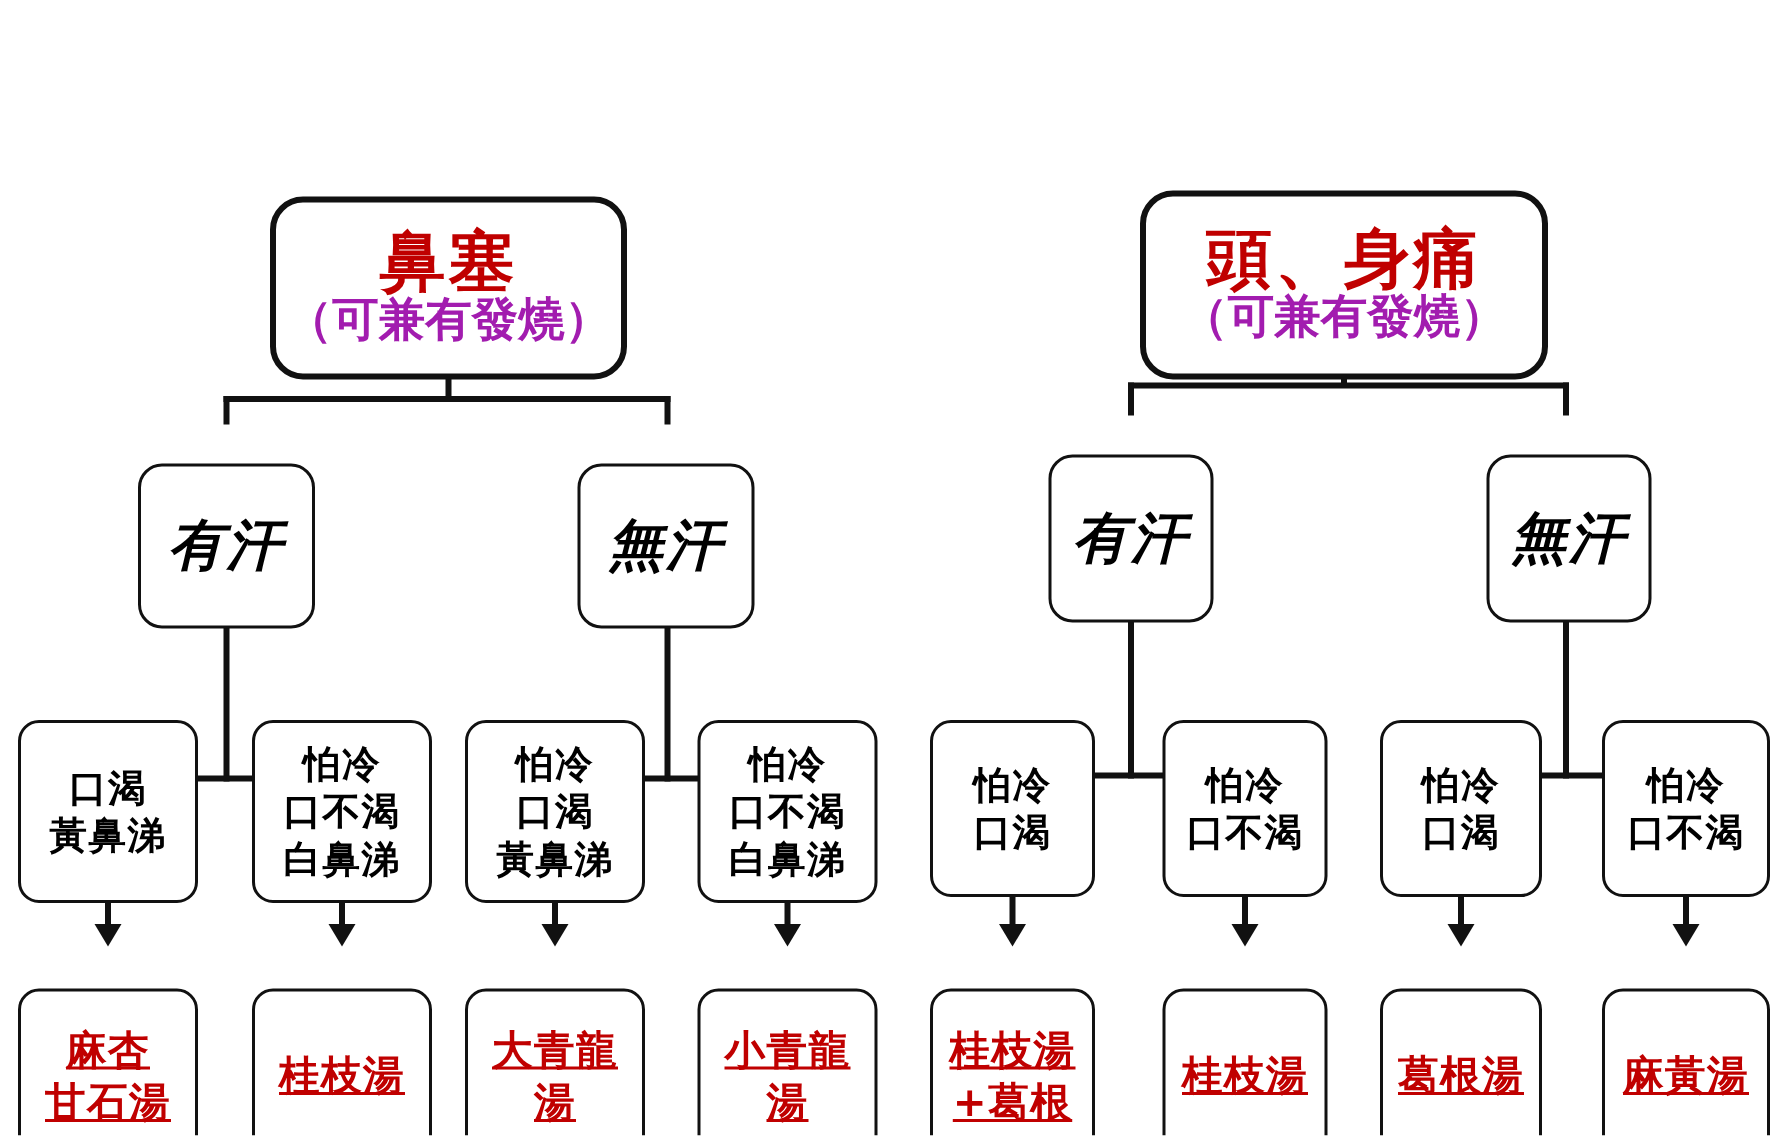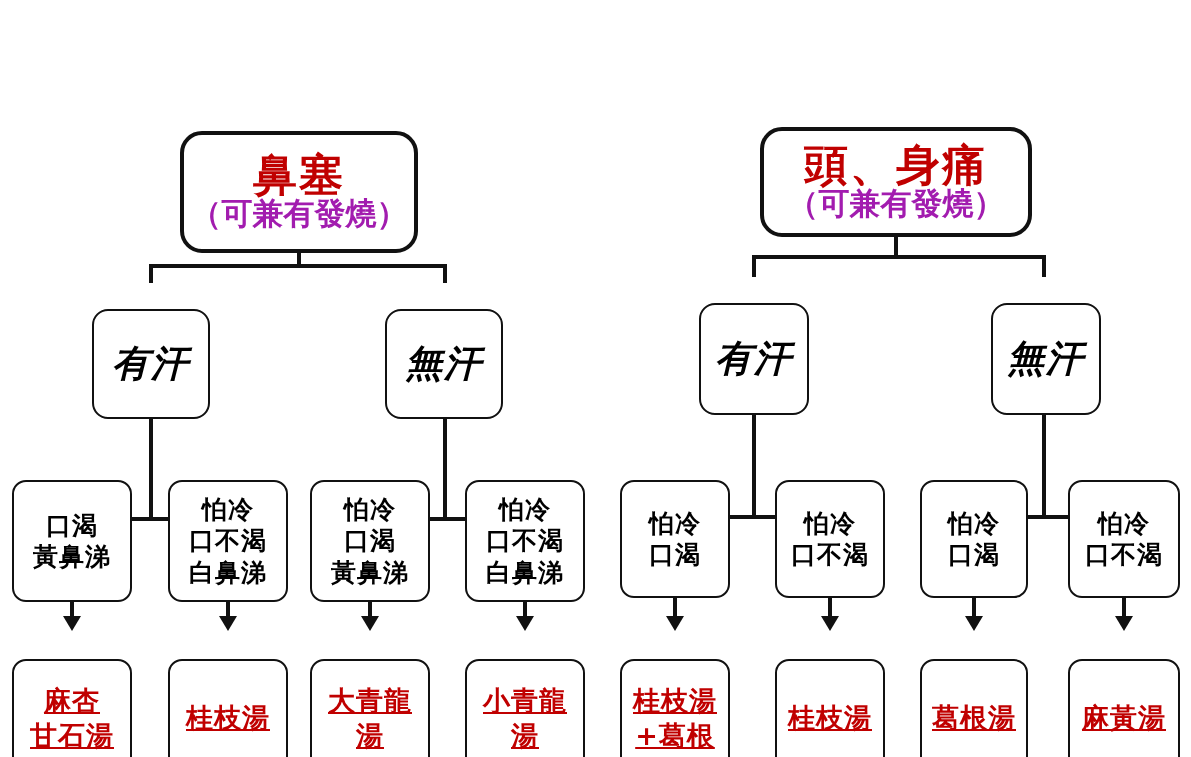--- a/index.html
+++ b/index.html
@@ -227,21 +227,21 @@
   </div>
   <div class="node prescription" style="left:310px; top:631px; width:120px; height:118px;">
     <div class="rx-line">大青龍</div>
     <div class="rx-line">湯</div>
   </div>
   <div class="node prescription" style="left:465px; top:631px; width:120px; height:118px;">
     <div class="rx-line">小青龍</div>
     <div class="rx-line">湯</div>
   </div>
 
-  <div class="node root" style="left:760px; top:99px; width:272px; height:110px;">
+  <div class="node root" style="left:760px; top:99px; width:272px; height:126px;">
     <div class="root-main">頭、身痛</div>
     <div class="root-sub">（可兼有發燒）</div>
   </div>
 
   <div class="conn v" style="left:894px; top:225px; height:32px;"></div>
   <div class="conn h" style="left:752px; top:255px; width:294px;"></div>
   <div class="conn v" style="left:752px; top:255px; height:22px;"></div>
   <div class="conn v" style="left:1042px; top:255px; height:22px;"></div>
 
   <div class="node sweat" style="left:699px; top:275px; width:110px; height:112px;">

